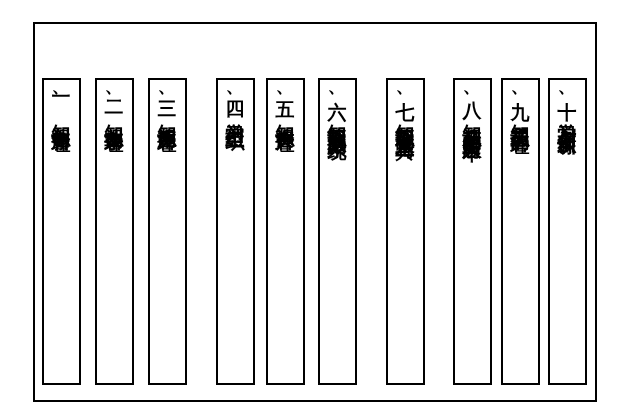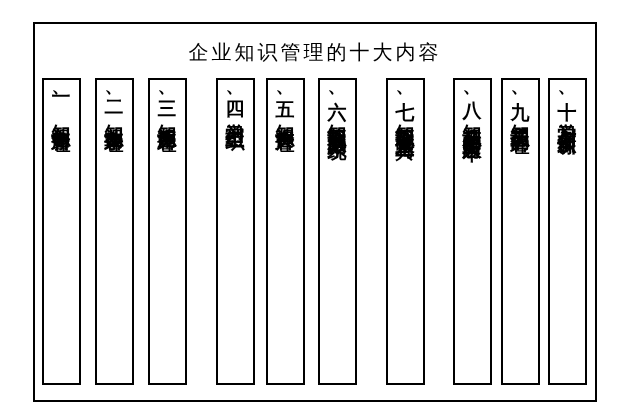--- a/index.html
+++ b/index.html
@@ -55,21 +55,20 @@
       top: 6px;
       left: 0;
       width: 35px;
       white-space: nowrap;
     }
   </style>
 </head>
 <body>
 
 <div class="outer-frame">
-  <div class="title">企业知识管理的十大内容</div>
 
   <div class="col" style="left:7px;">
     <div class="col-text">一、知识创新管理</div>
   </div>
   <div class="col" style="left:60px;">
     <div class="col-text">二、知识共享管理</div>
   </div>
   <div class="col" style="left:113px;">
     <div class="col-text">三、知识应用管理</div>
   </div>

